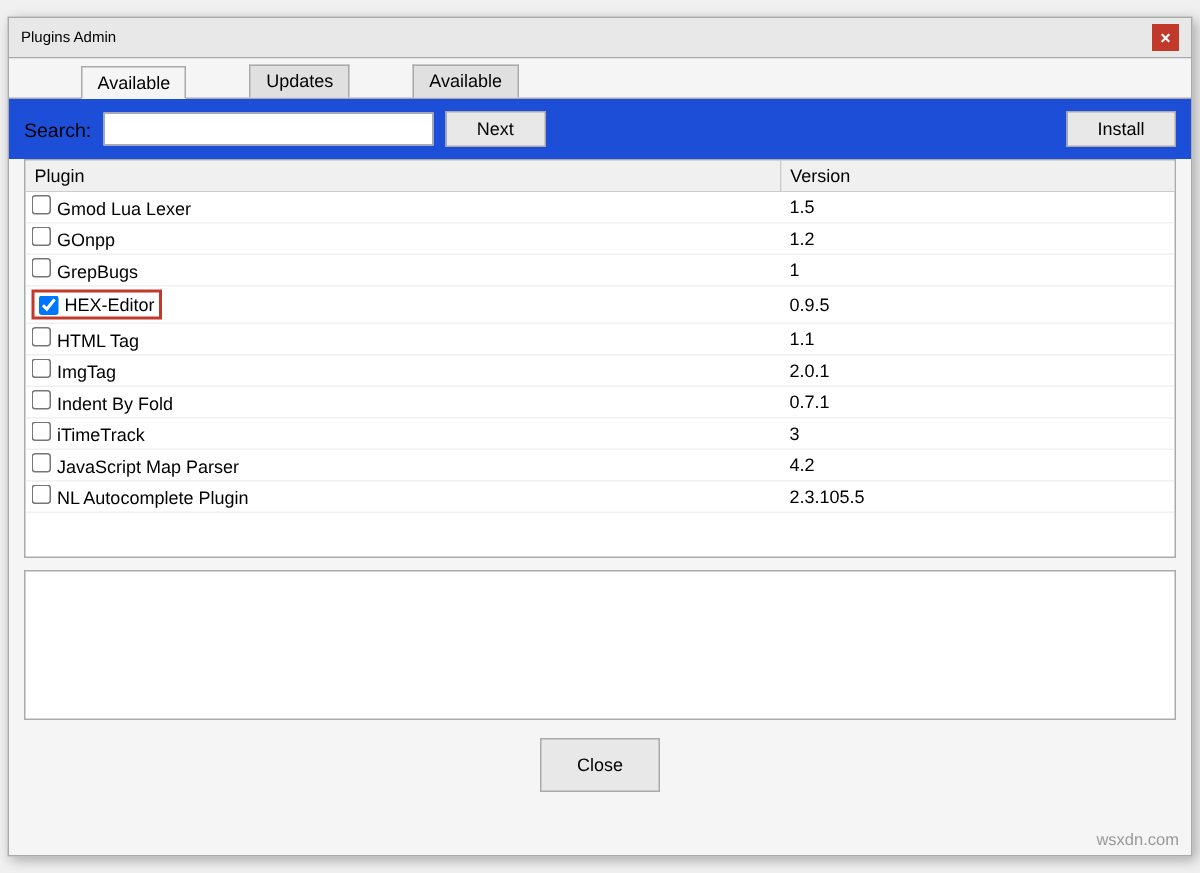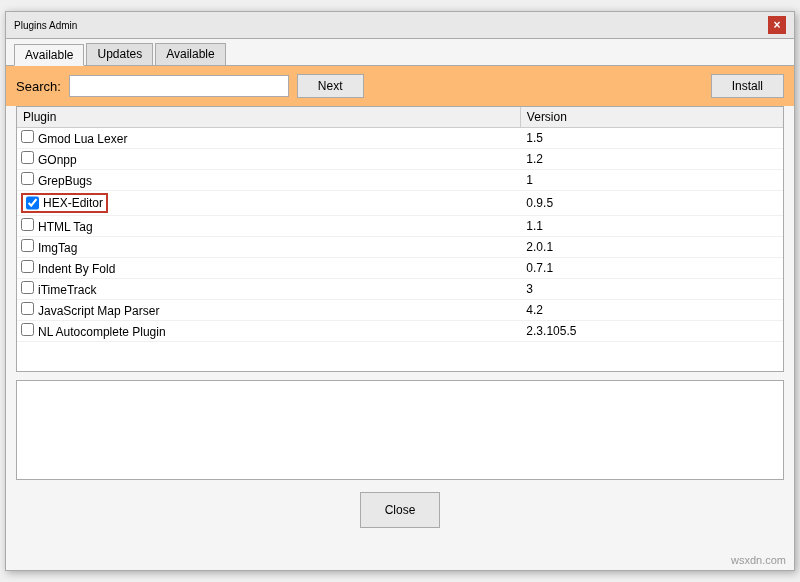--- a/index.html
+++ b/index.html
@@ -54,33 +54,34 @@
       background: #f5f5f5;
     }
     .tab {
       padding: 3px 10px;
       border: 1px solid #aaa;
       border-bottom: none;
       background: #e0e0e0;
       cursor: pointer;
       margin-right: 2px;
       font-size: 12px;
+      margin-left: 40px;
     }
     .tab.active {
       background: #f5f5f5;
       border-bottom: 1px solid #f5f5f5;
       position: relative;
       top: 1px;
     }
     .search-bar {
       display: flex;
       align-items: center;
       padding: 8px 10px;
       gap: 8px;
-      background: #fdba74;
+      background: #1d4ed8;
       justify-content: space-between;
     }
     .search-label {
       font-size: 13px;
     }
     .search-input {
       border: 1px solid #aaa;
       background: white;
       width: 220px;
       height: 22px;
@@ -145,20 +146,21 @@
       font-size: 12px;
       border-bottom: 1px solid #f0f0f0;
       vertical-align: middle;
     }
     .row-checkbox {
       margin-right: 4px;
       cursor: pointer;
     }
     .hex-highlight {
       display: inline-flex;
+      align-items: center;
       border: 2px solid #c0392b;
       padding: 1px 3px;
       background: white;
     }
     .description-area {
       border: 1px solid #aaa;
       background: white;
       height: 100px;
       margin-top: 8px;
       overflow-y: scroll;

